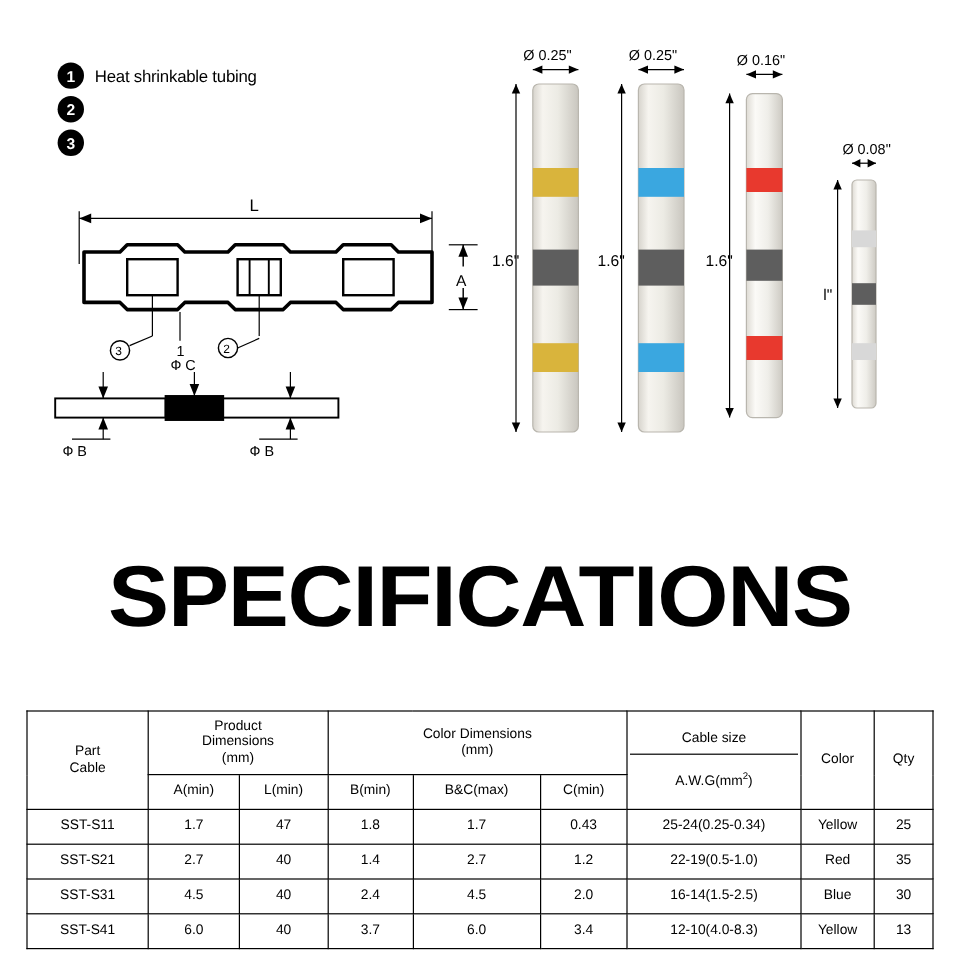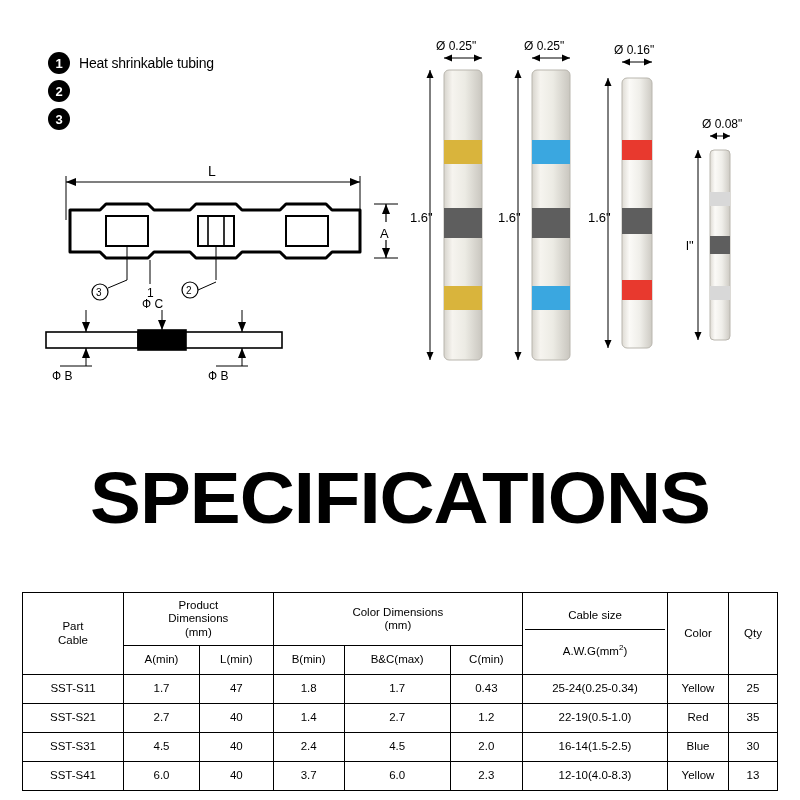--- a/index.html
+++ b/index.html
@@ -348,21 +348,21 @@
           <td>16-14(1.5-2.5)</td>
           <td>Blue</td>
           <td>30</td>
         </tr>
         <tr>
           <td class="partnum">SST-S41</td>
           <td>6.0</td>
           <td>40</td>
           <td>3.7</td>
           <td>6.0</td>
-          <td>2.3</td>
+          <td>3.4</td>
           <td>12-10(4.0-8.3)</td>
           <td>Yellow</td>
           <td>13</td>
         </tr>
       </tbody>
     </table>
   </div>
 </div>
 
 </body></html>

